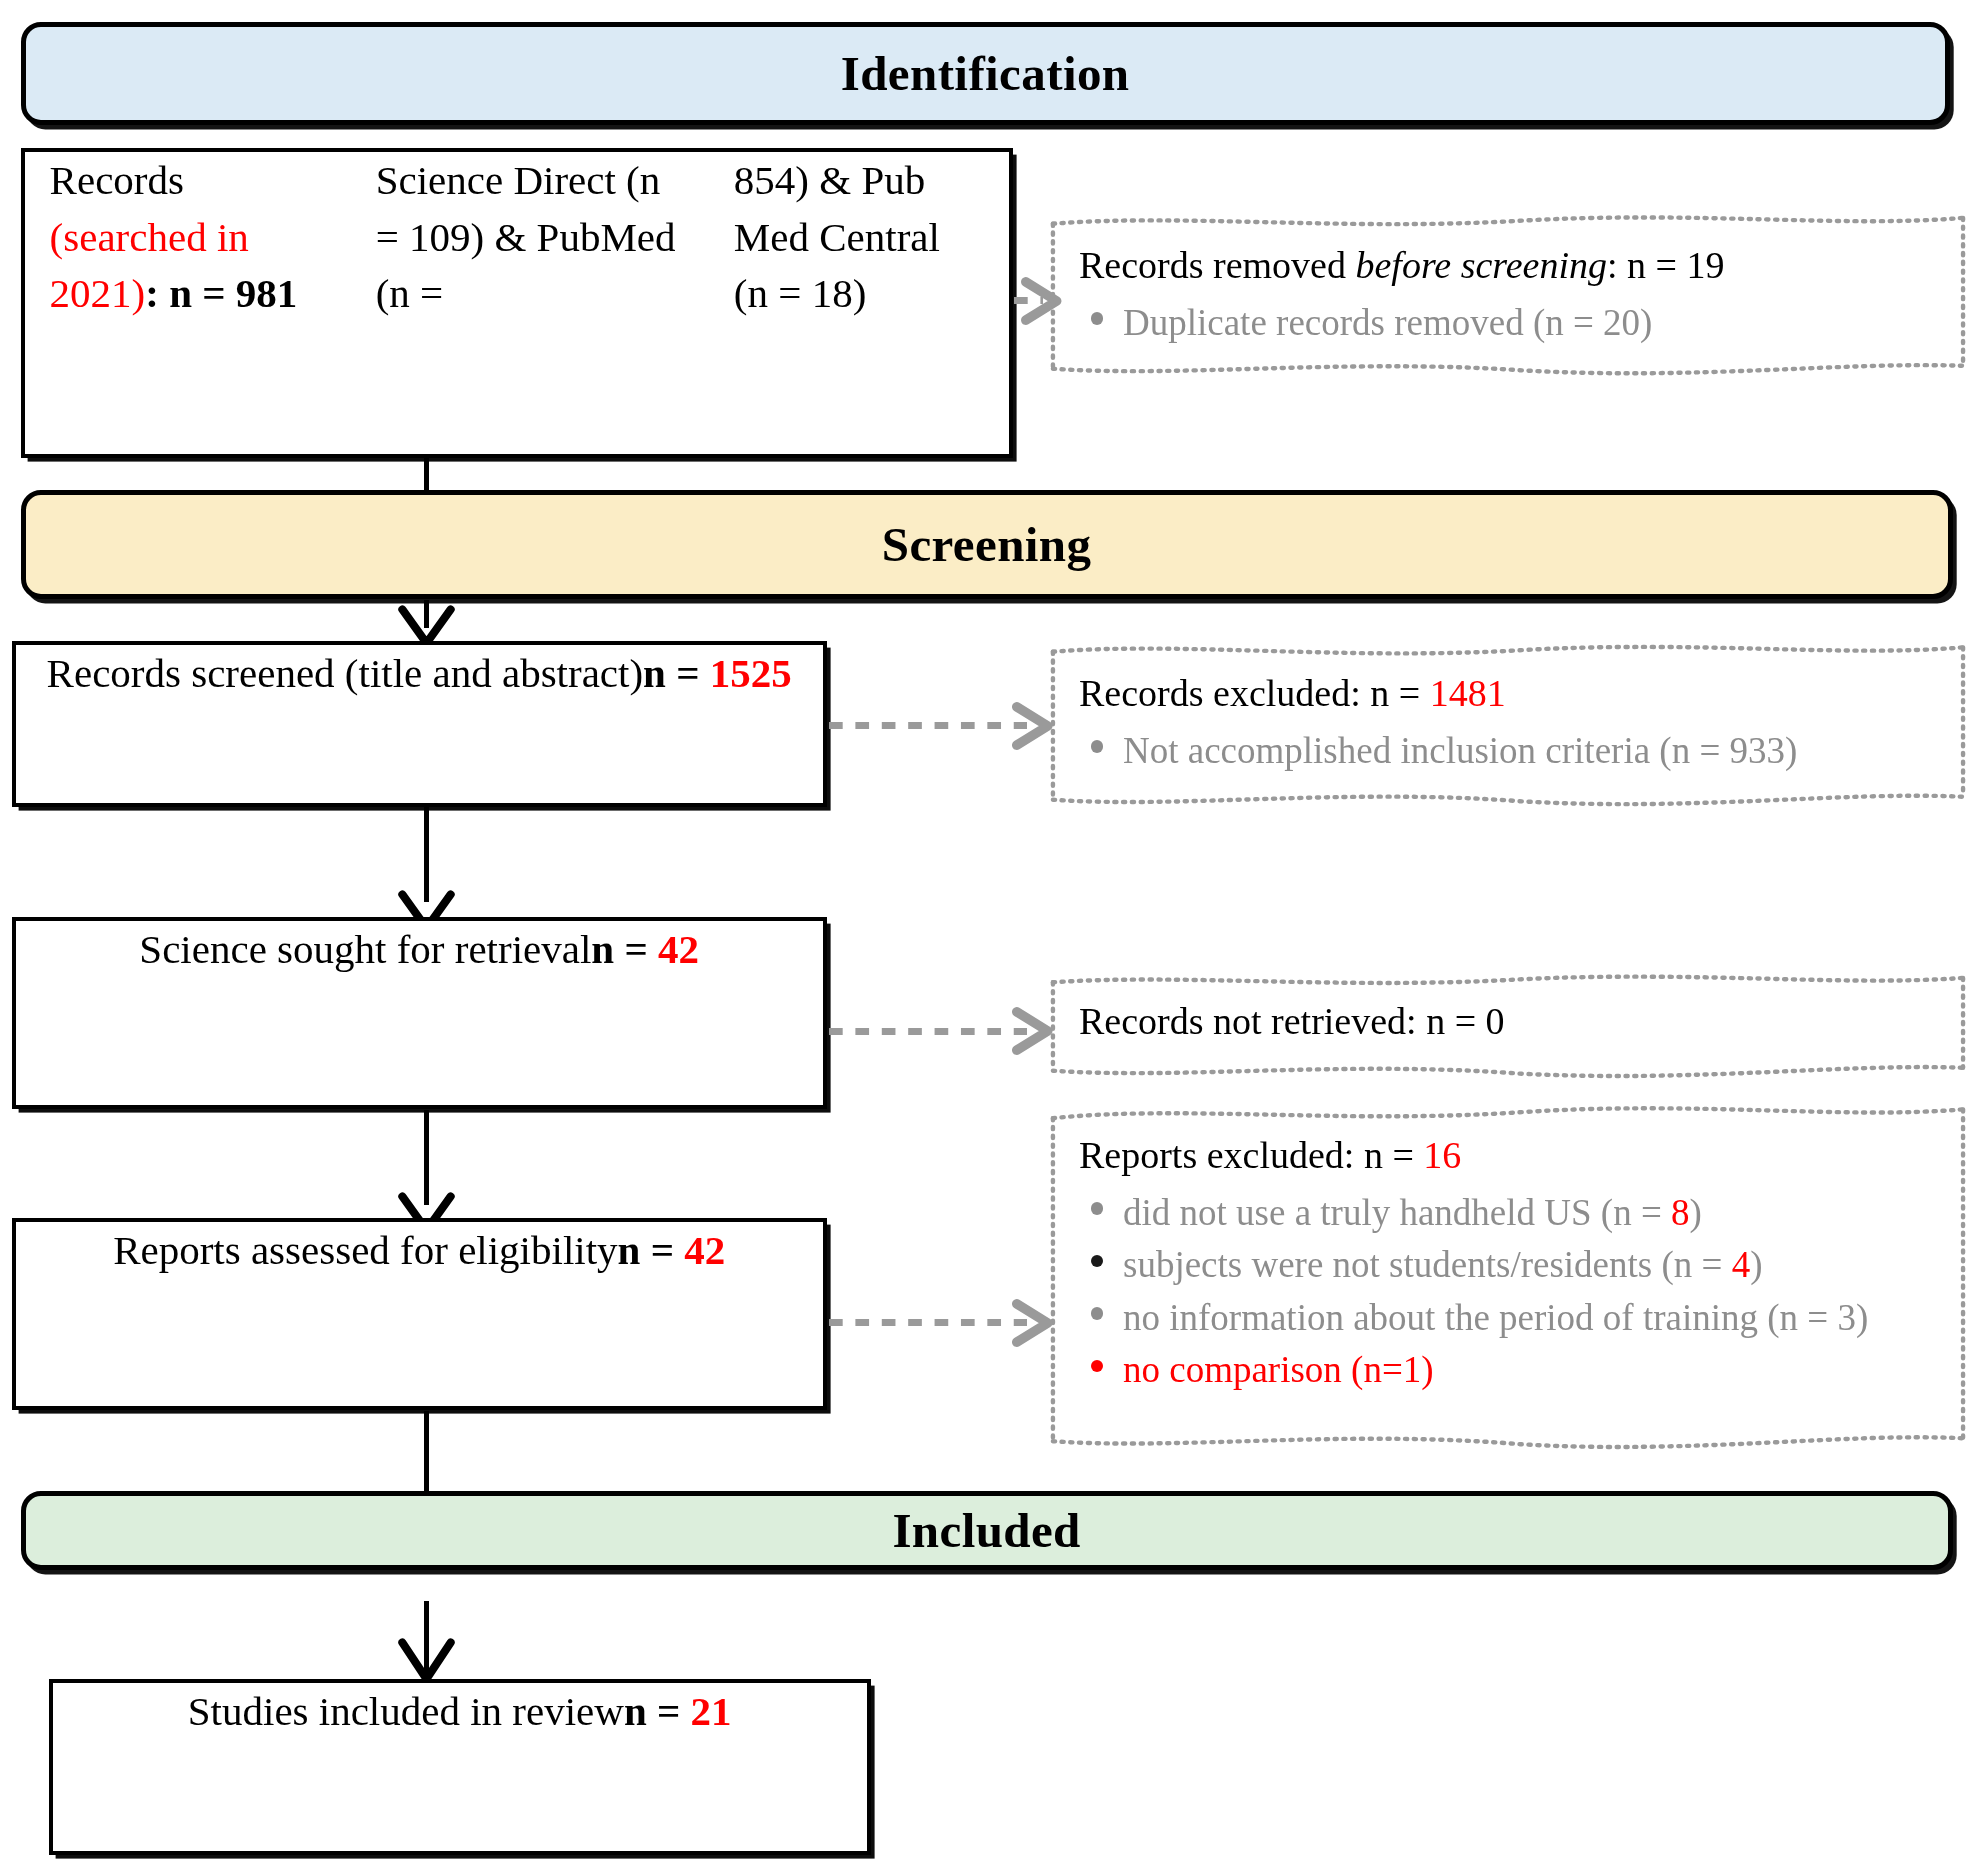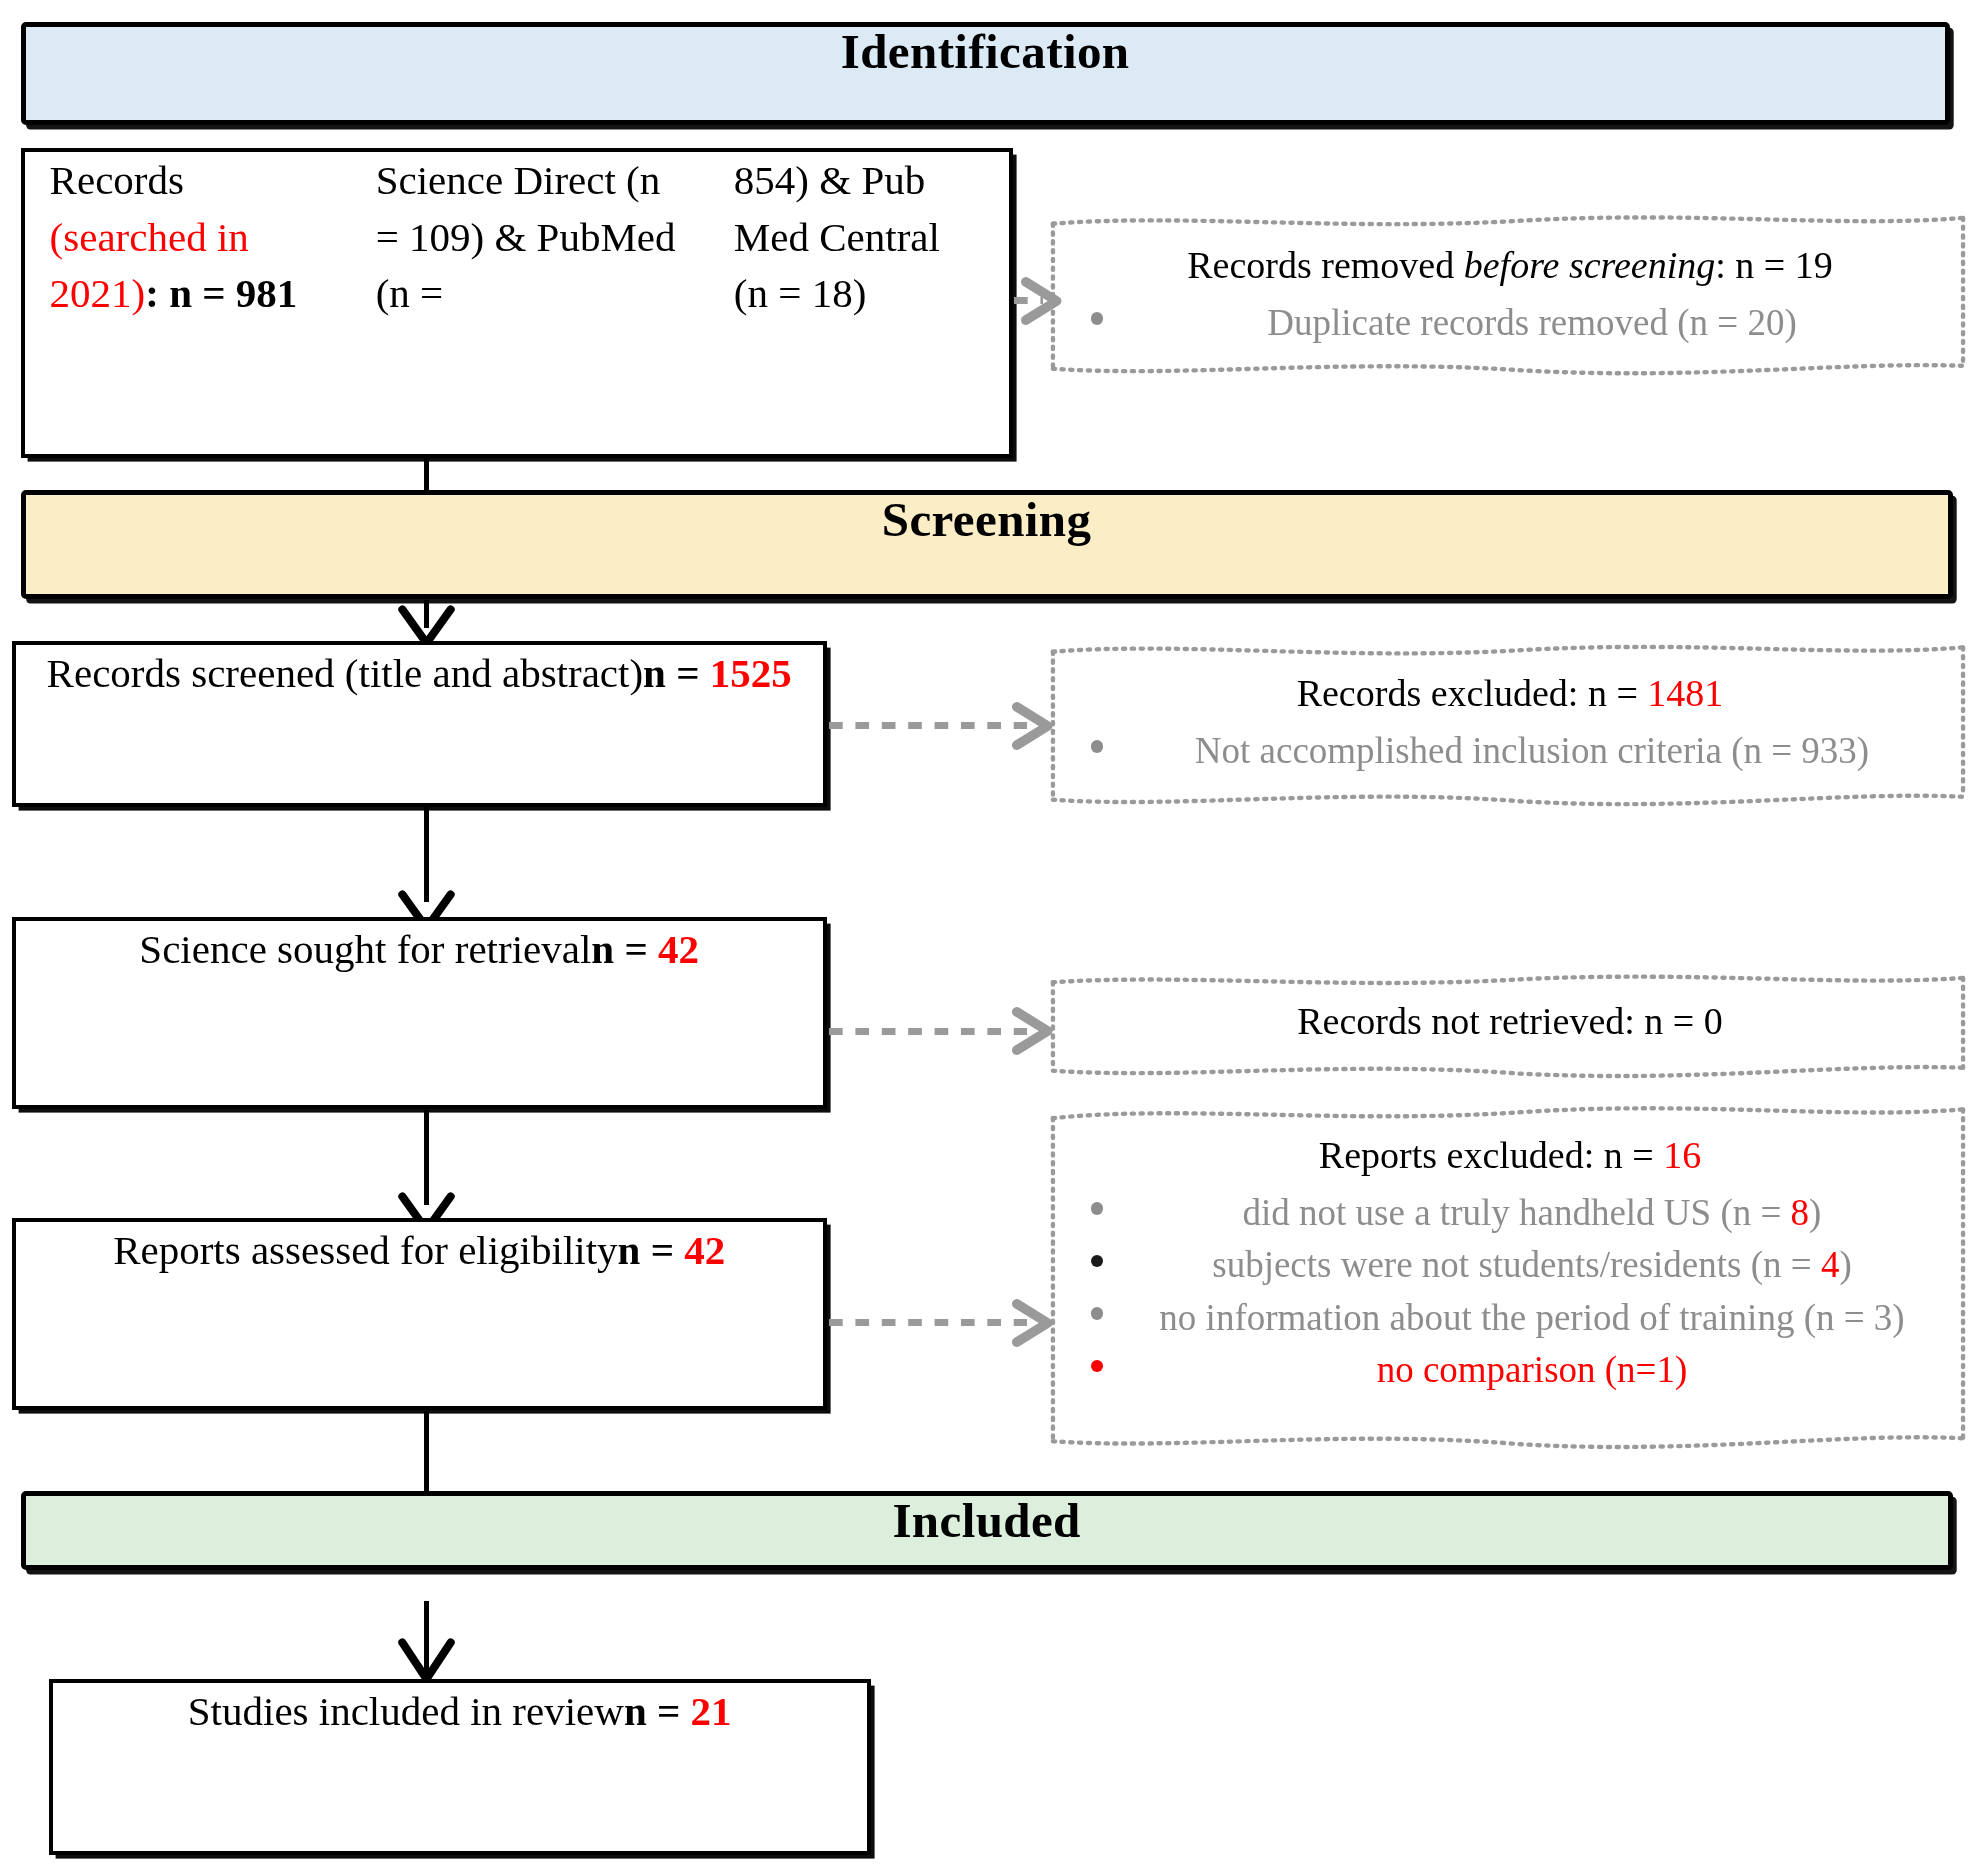--- a/index.html
+++ b/index.html
@@ -16,24 +16,24 @@
     height: 1872px;
     background: #ffffff;
     overflow: hidden;
   }
 
   
   .stage-banner {
     position: absolute;
     box-sizing: border-box;
     border: 5.1px solid #000000;
-    border-radius: 5px;
+    border-radius: 20px;
     box-shadow: 4.4px 5.1px 0 -0.7px rgba(0,0,0,0.92);
     display: flex;
-    align-items: flex-start;
+    align-items: center;
     justify-content: center;
   }
   .stage-banner .stage-label {
     font-weight: bold;
     font-size: 49px;
     letter-spacing: 0.4px;
     color: #000000;
     line-height: 1;
   }
 
@@ -75,21 +75,20 @@
   .excl-box .excl-svg {
     position: absolute;
     inset: 0;
     width: 100%;
     height: 100%;
     pointer-events: none;
   }
   .excl-inner {
     position: relative;
     padding: 29px 25px 22px 29px;
-    text-align: center;
   }
   .excl-title {
     font-size: 38px;
     line-height: 1.3;
     color: #000000;
     margin-bottom: 7.3px;
   }
   .excl-title .ital { font-style: italic; }
   .excl-list {
     list-style: none;

